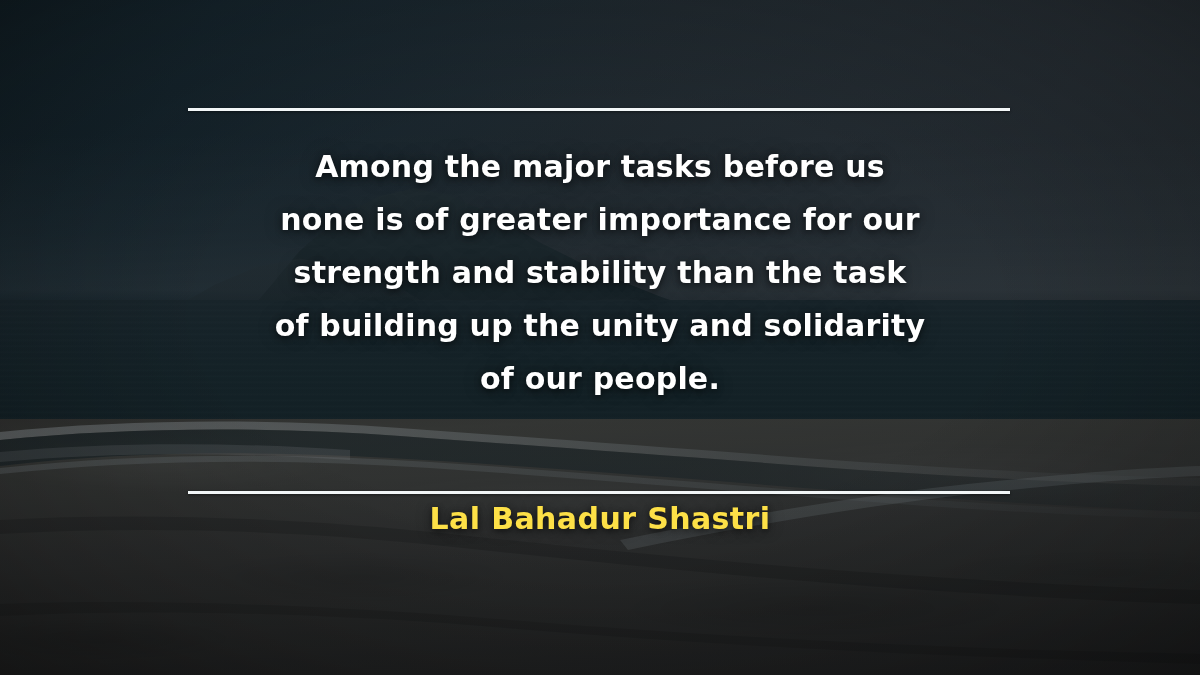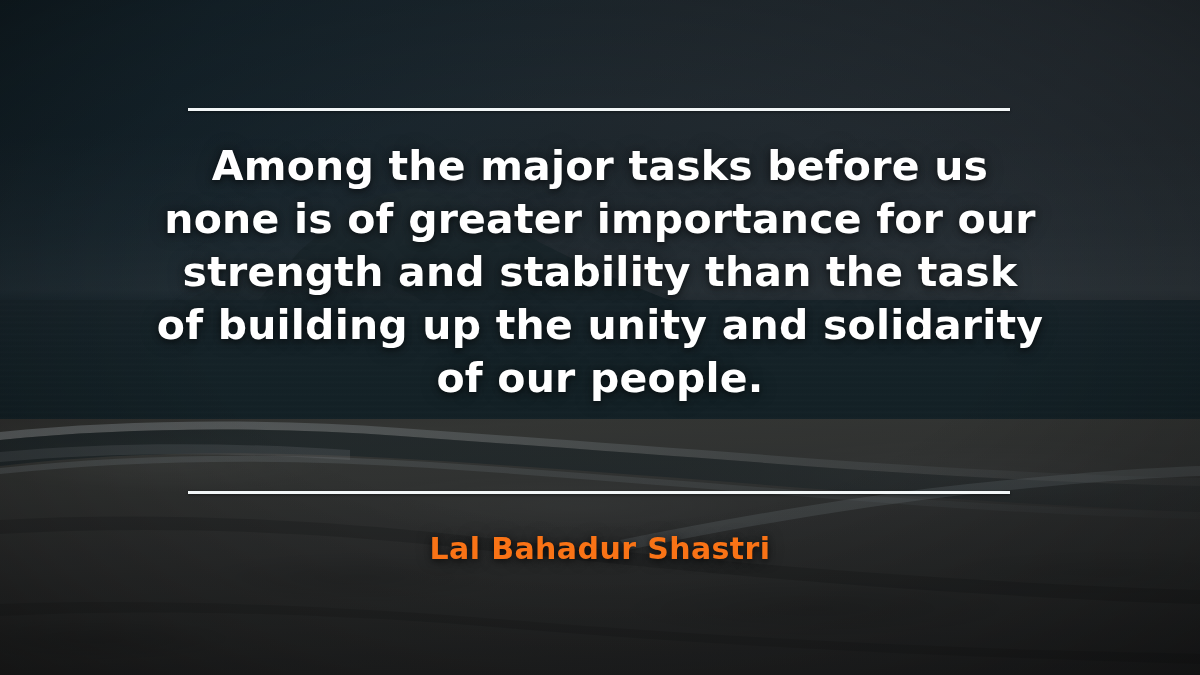--- a/index.html
+++ b/index.html
@@ -168,37 +168,37 @@
   .rule-top    { top: 108px; }
   .rule-bottom { top: 491px; }
 
   .quote {
     position: absolute;
     left: 150px;
     width: 900px;
     top: 140px;
     text-align: center;
     color: #ffffff;
-    font-size: 41px;
+    font-size: 30px;
     font-weight: bold;
     line-height: 53px;
     letter-spacing: 0.2px;
     text-shadow:
       0 2px 6px rgba(0,0,0,0.55),
       0 0 18px rgba(0,0,0,0.35);
     white-space: pre-line;
   }
 
   .author {
     position: absolute;
     left: 150px;
     width: 900px;
-    top: 531px;
+    top: 501px;
     text-align: center;
-    color: #f97316;
+    color: #fde047;
     font-size: 30px;
     font-weight: bold;
     letter-spacing: 0.4px;
     text-shadow:
       0 2px 6px rgba(0,0,0,0.55),
       0 0 16px rgba(0,0,0,0.35);
   }
 </style>
 </head>
 <body>

